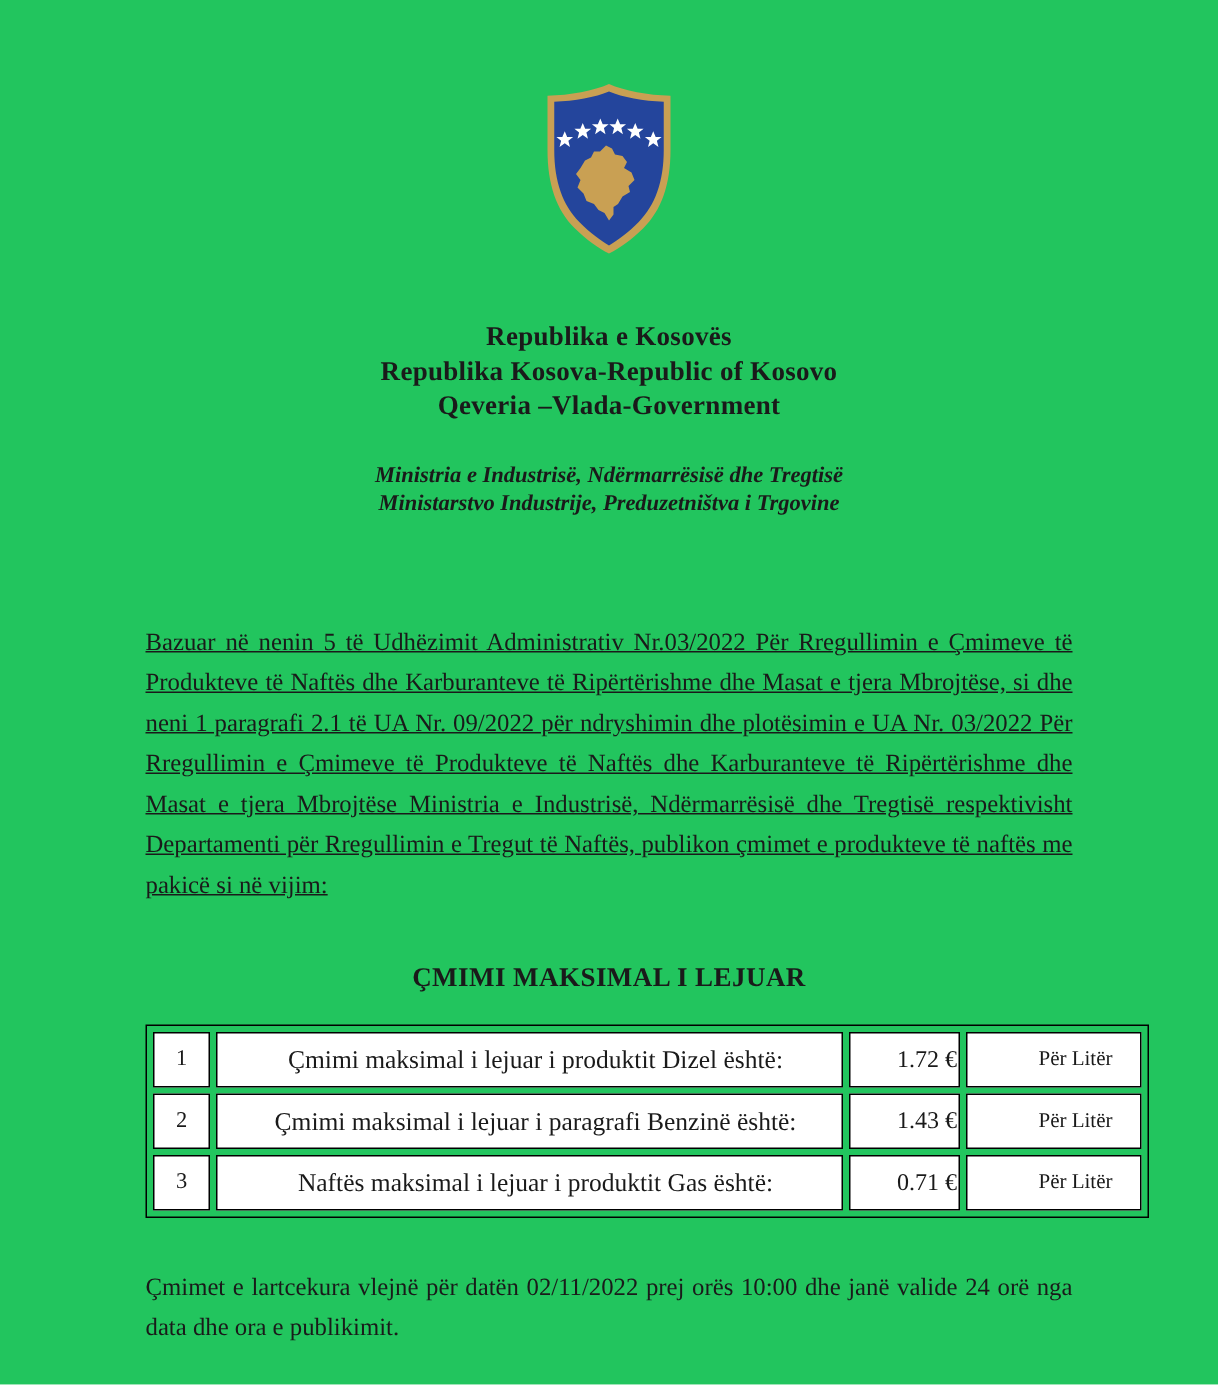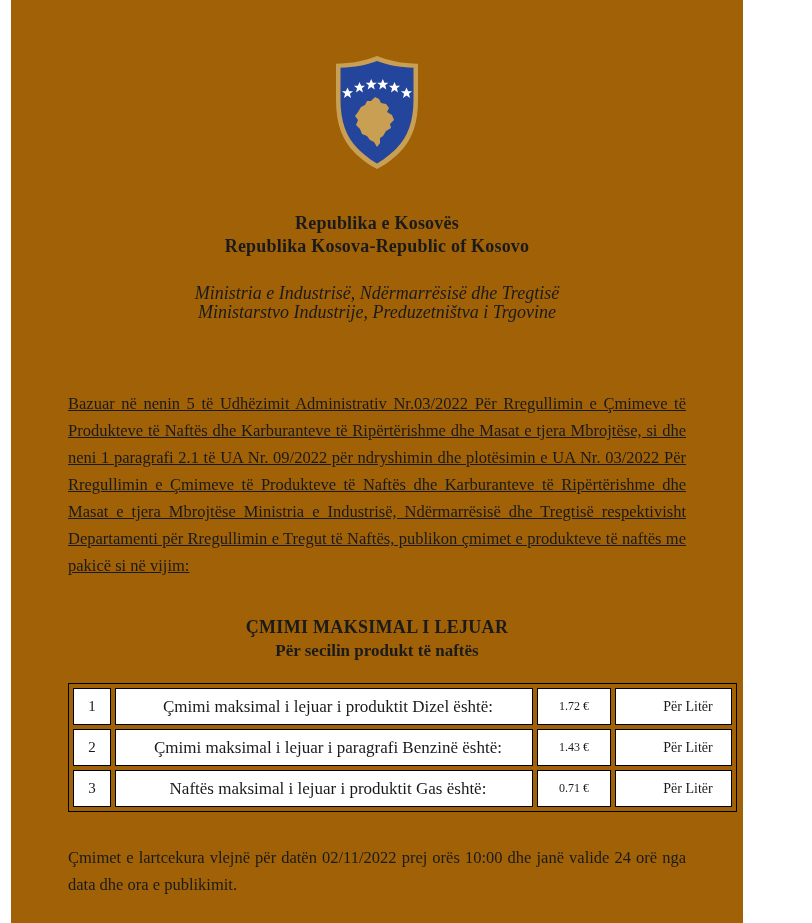--- a/index.html
+++ b/index.html
@@ -2,27 +2,26 @@
 <html><head>
 <meta charset="utf-8">
 <style>
   html, body {
     margin: 0;
     padding: 0;
     background: #ffffff;
   }
   .page {
     position: relative;
-    width: 732px;
+    width: 812px;
     height: 923px;
-    background: #a16207;
+    background: #22c55e;
     font-family: "Liberation Serif", serif;
     color: #1a1a1a;
     overflow: hidden;
-    margin-left: 11px;
   }
   .content {
     width: 618px;
     margin: 0 auto;
   }
   
   .emblem-wrap {
     padding-top: 55px;
     text-align: center;
   }
@@ -34,23 +33,23 @@
     margin-top: 37px;
     text-align: center;
     font-weight: bold;
     font-size: 18px;
     line-height: 23px;
     letter-spacing: 0.2px;
   }
   .ministry-block {
     margin-top: 26px;
     text-align: center;
-    font-weight: normal;
+    font-weight: bold;
     font-style: italic;
-    font-size: 18px;
+    font-size: 15px;
     line-height: 19px;
   }
   
   .body-paragraph {
     margin-top: 68px;
     font-size: 16.5px;
     line-height: 27px;
     text-align: justify;
     text-justify: inter-word;
     text-decoration: underline;
@@ -92,22 +91,22 @@
     text-align: center;
     font-size: 15px;
   }
   .price-table td.desc {
     width: 406px;
     padding-left: 9px;
     text-align: center;
   }
   .price-table td.price {
     width: 70px;
-    text-align: center;
-    font-size: 12px;
+    text-align: right;
+    font-size: 16px;
   }
   .price-table td.unit {
     width: 84px;
     text-align: center;
     font-size: 14px;
     padding-left: 30px;
   }
   
   .footer-note {
     margin-top: 32px;
@@ -156,32 +155,32 @@
 
         <path d="M44 42 L48 44 50 48 55 49 58 53 56 57 61 60 63 65 59 69 60 73 55 76 52 81
                  49 83 49 88 46 92 43 87 39 85 36 81 31 79 29 74 25 70 27 65 24 61 27 57
                  30 52 34 50 36 46 40 46 Z" fill="#C9A053"></path>
       </svg>
     </div>
 
     <div class="title-block">
       <div>Republika e Kosovës</div>
       <div>Republika Kosova-Republic of Kosovo</div>
+      <div>Qeveria –Vlada-Government</div>
     </div>
 
     <div class="ministry-block">
       <div>Ministria e Industrisë, Ndërmarrësisë dhe Tregtisë</div>
       <div>Ministarstvo Industrije, Preduzetništva i Trgovine</div>
     </div>
 
     <p class="body-paragraph">Bazuar në nenin 5 të Udhëzimit Administrativ Nr.03/2022 Për Rregullimin e Çmimeve të Produkteve të Naftës dhe Karburanteve të Ripërtërishme dhe Masat e tjera Mbrojtëse, si dhe neni 1 paragrafi 2.1 të UA Nr. 09/2022 për ndryshimin dhe plotësimin e UA Nr. 03/2022 Për Rregullimin e Çmimeve të Produkteve të Naftës dhe Karburanteve të Ripërtërishme dhe Masat e tjera Mbrojtëse Ministria e Industrisë, Ndërmarrësisë dhe Tregtisë respektivisht Departamenti për Rregullimin e Tregut të Naftës, publikon çmimet e produkteve të naftës me pakicë si në vijim:</p>
 
     <div class="section-heading">
       <div class="line1">ÇMIMI MAKSIMAL I LEJUAR</div>
-      <div class="line2">Për secilin produkt të naftës</div>
     </div>
 
     <table class="price-table">
       <tbody>
         <tr>
           <td class="num">1</td>
           <td class="desc">Çmimi maksimal i lejuar i produktit Dizel është:</td>
           <td class="price">1.72 €</td>
           <td class="unit">Për Litër</td>
         </tr>

